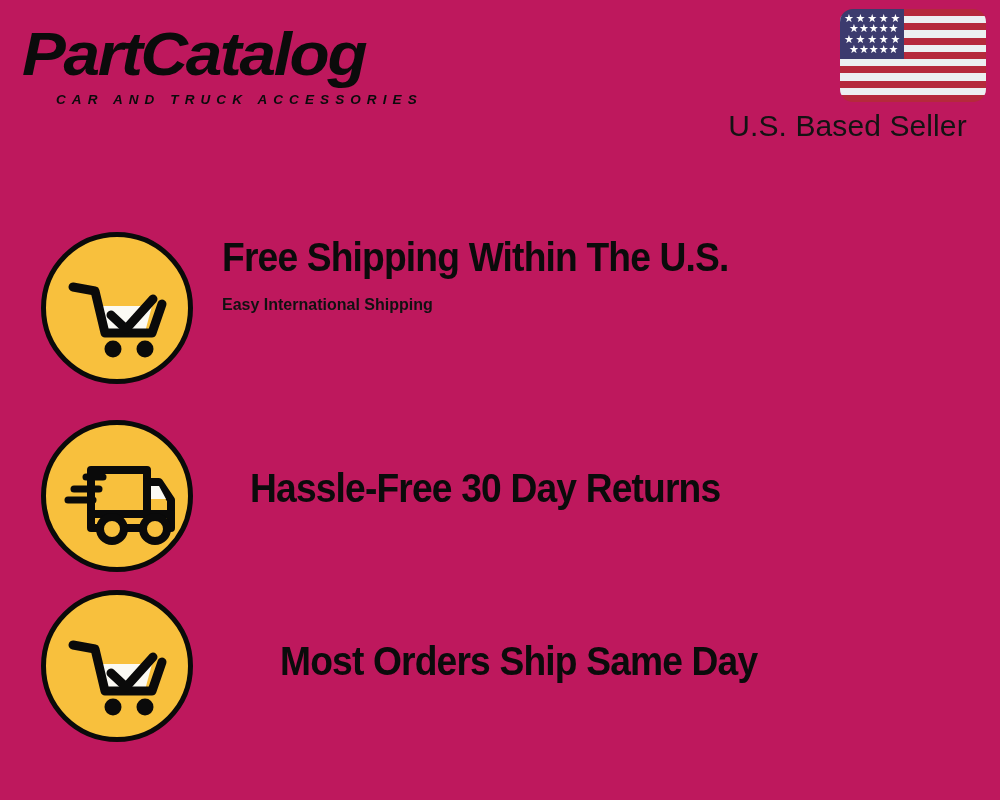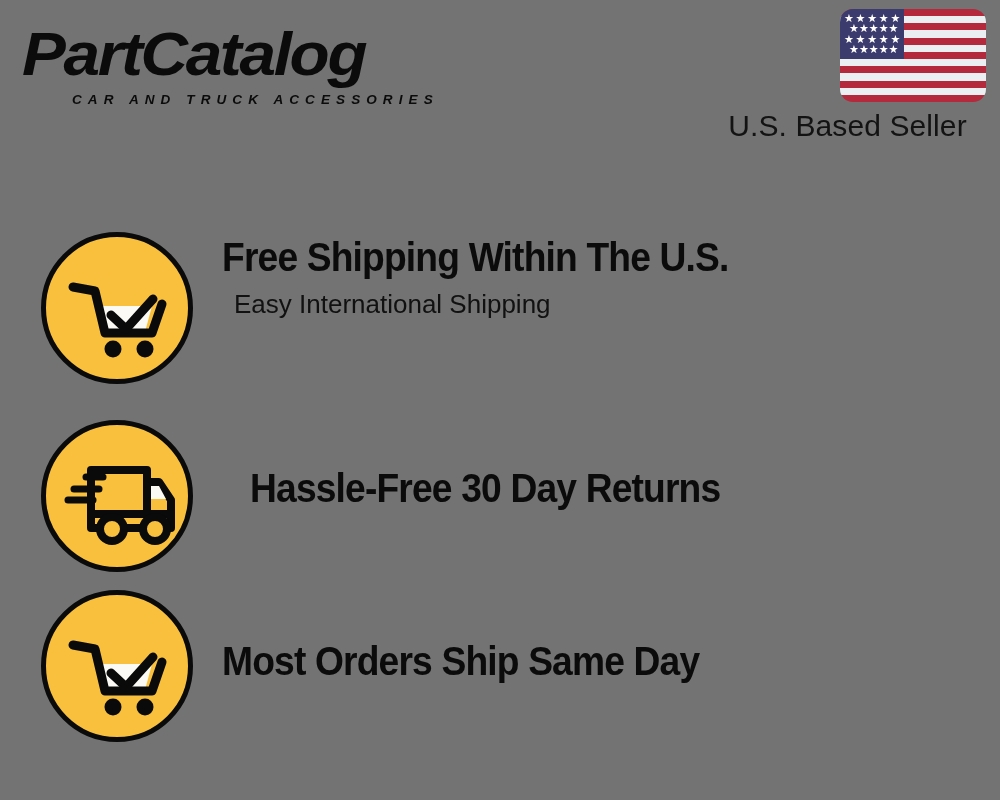--- a/index.html
+++ b/index.html
@@ -10,21 +10,21 @@
     height: 800px;
     background: #ffffff;
     font-family: "Liberation Sans", sans-serif;
     -webkit-font-smoothing: antialiased;
   }
 
   #page {
     position: relative;
     width: 1000px;
     height: 800px;
-    background: #737373;
+    background: #be185d;
     overflow: hidden;
   }
 
   
   .logo-block {
     position: absolute;
     left: 22px;
     top: 22px;
     width: 470px;
     height: 95px;
@@ -40,21 +40,21 @@
     letter-spacing: -2.2px;
     color: #0b0b0b;
     transform: scaleX(1.06);
     transform-origin: left center;
     white-space: nowrap;
   }
 
   .logo-tagline {
     display: block;
     position: absolute;
-    left: 50px;
+    left: 34px;
     top: 70px;
     font-family: "Liberation Sans", sans-serif;
     font-weight: bold;
     font-style: italic;
     font-size: 13.5px;
     letter-spacing: 6.1px;
     color: #0b0b0b;
     white-space: nowrap;
   }
 
@@ -184,32 +184,32 @@
   .feature-sub {
     display: block;
     font-family: "Liberation Sans", sans-serif;
     font-weight: normal;
     font-size: 21px;
     line-height: 31px;
     color: #111111;
     white-space: nowrap;
   }
 
-  .feature-sub.strong { font-weight: normal; font-size: 26px; margin-left: 12px; }
+  .feature-sub.strong { font-weight: bold; font-size: 16px; }
 
   .feature-sub.gap-above { margin-top: 9px; }
 
   
   .row-1 { min-height: 188px; }
   .row-1 .feature-text { padding-top: 2px; }
 
   .row-2 { min-height: 170px; gap: 28px; }
   .row-2 .feature-text { padding-top: 45px; }
 
-  .row-3 { min-height: 160px; }
+  .row-3 { min-height: 160px; text-align: center; }
   .row-3 .feature-text { padding-top: 48px; }
 </style>
 </head>
 <body>
 
 <div id="page">
 
   <div class="logo-block">
     <span class="logo-wordmark">PartCatalog</span>
     <span class="logo-tagline">CAR AND TRUCK ACCESSORIES</span>

